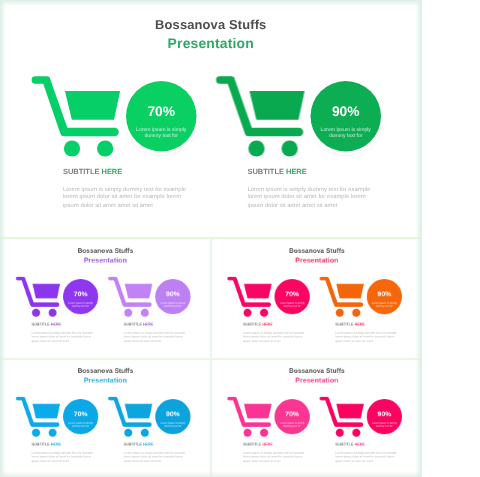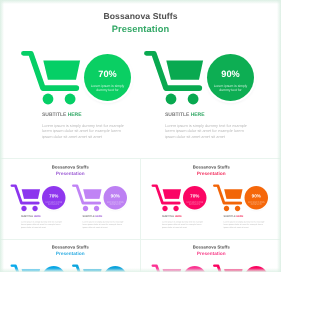--- a/index.html
+++ b/index.html
@@ -1,19 +1,19 @@
 <!DOCTYPE html>
 <html><head>
 <meta charset="utf-8">
 <style>
 html,body{margin:0;padding:0;}
 body{width:281px;height:318px;overflow:hidden;
   font-family:"Liberation Sans",sans-serif;background:#ffffff;
   -webkit-font-smoothing:antialiased;text-rendering:geometricPrecision;}
-.page{position:relative;width:281px;height:272px;background:#bef264;overflow:hidden;}
+.page{position:relative;width:281px;height:318px;background:#bef264;overflow:hidden;}
 .slide,.s-title,.s-sub,.sub,.body,.badge{will-change:transform;}
 .edge-t,.edge-b,.edge-l,.edge-r{position:absolute;z-index:9;pointer-events:none;}
 .edge-t{left:0;top:0;width:281px;height:4px;background:linear-gradient(to bottom,#dcefe4,rgba(255,255,255,0));}
 .edge-b{left:0;bottom:0;width:281px;height:4px;background:linear-gradient(to top,#e2f2e9,rgba(255,255,255,0));}
 .edge-l{left:0;top:0;width:4px;height:318px;background:linear-gradient(to right,#dcefe4,rgba(255,255,255,0));}
 .edge-r{right:0;top:0;width:4px;height:318px;background:linear-gradient(to left,#dcefe4,rgba(255,255,255,0));}
 
 .frame{position:absolute;overflow:hidden;background:#ffffff;}
 .slide{position:absolute;left:0;top:0;width:281px;height:158px;transform-origin:0 0;}
 .thumbf .slide{transform:scale(0.5);}

